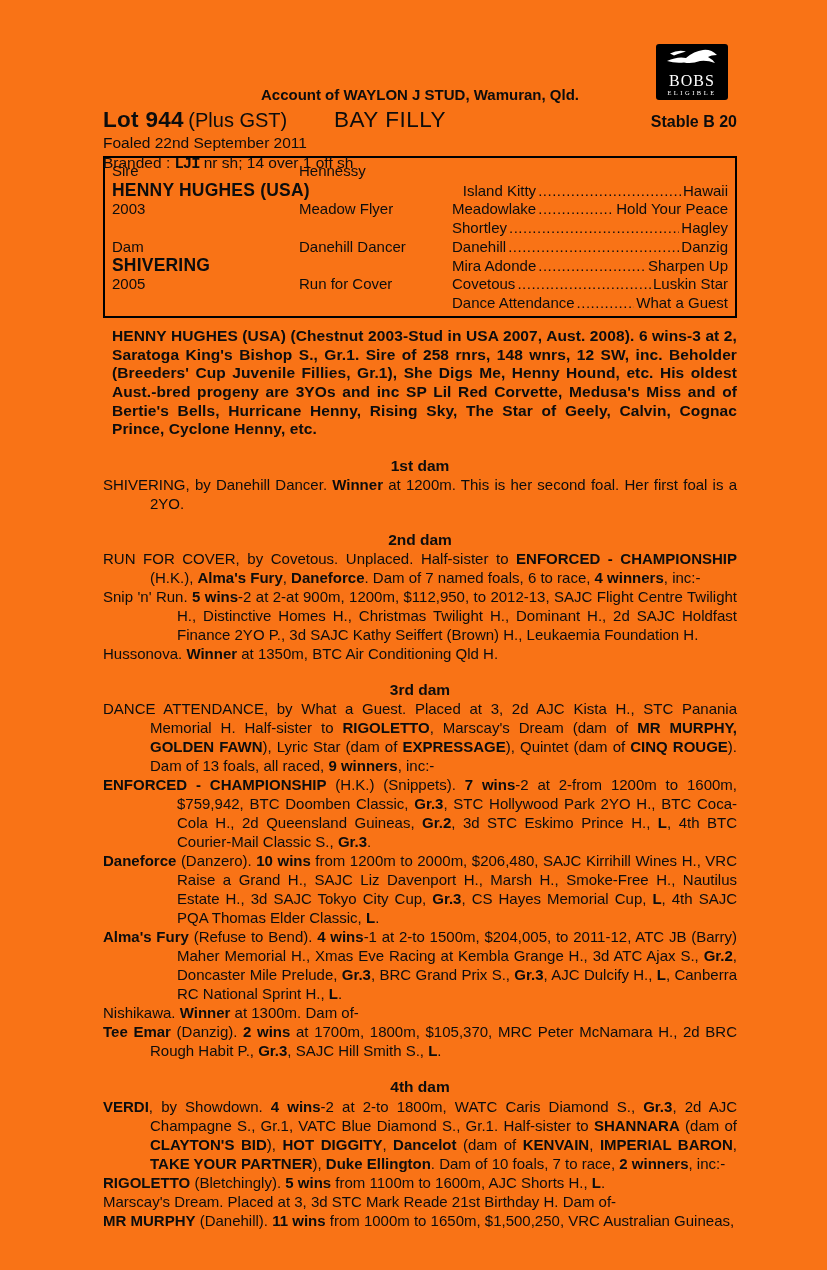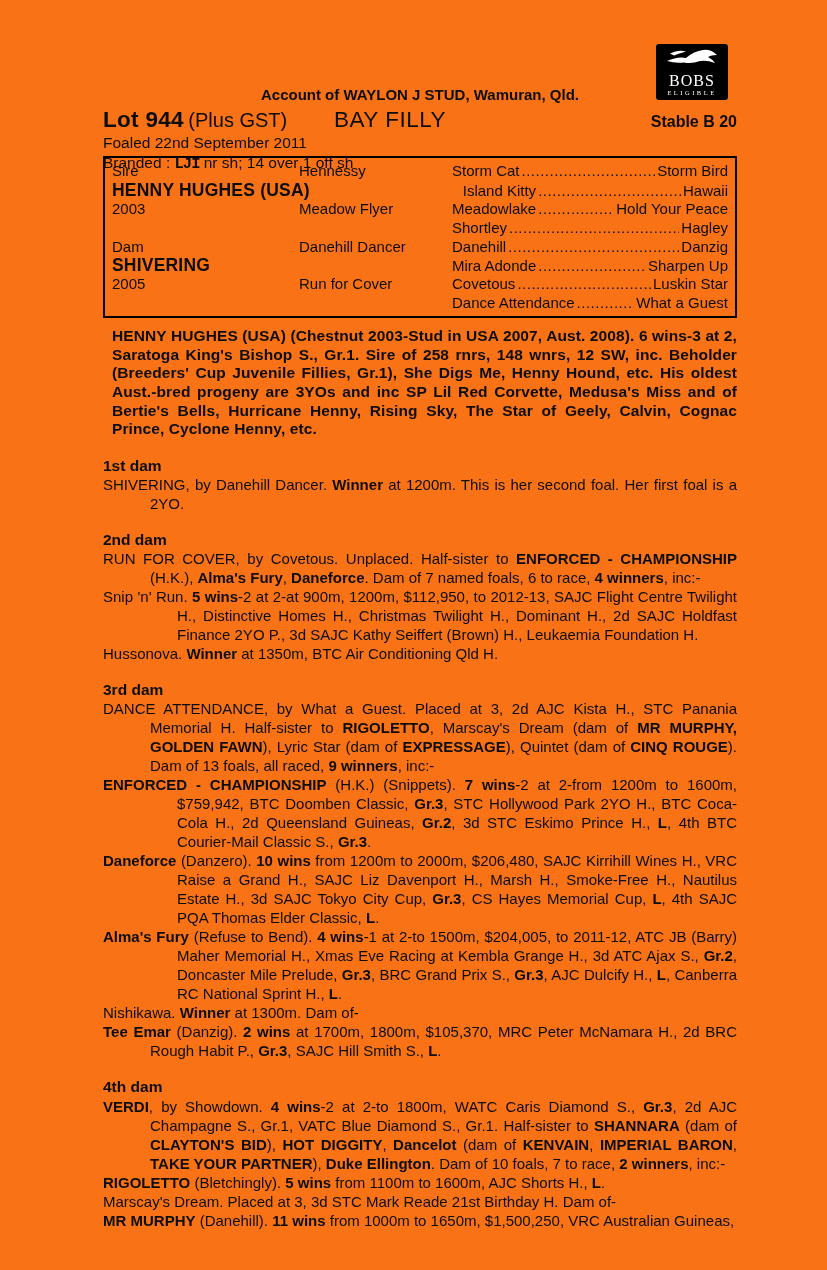--- a/index.html
+++ b/index.html
@@ -97,21 +97,21 @@
   
   .sire-summary {
     margin: 9px 0 0 9px;
     font-weight: bold;
     font-size: 15.5px;
     line-height: 18.6px;
     text-align: justify;
     letter-spacing: 0.1px;
   }
   .section { margin-top: 17px; }
-  .section-heading { font-weight: bold; font-size: 15.5px; line-height: 19.2px; }
+  .section-heading { font-weight: bold; font-size: 15.5px; line-height: 19.2px; text-align: center; }
   p.entry {
     margin: 0;
     font-size: 15px;
     line-height: 19px;
     text-align: justify;
   }
   .p-dam { padding-left: 47px; text-indent: -47px; }
   .p-l1  { margin-left: 15px; padding-left: 74px; text-indent: -74px; }
   .p-l2  { margin-left: 42px; padding-left: 47px; text-indent: -47px; }
   .b { font-weight: bold; margin-top: 47px; }
@@ -150,25 +150,20 @@
       <span>
         <span>Branded : </span><span class="brand-glyph">LJI</span><span> nr sh; 14 over 1 off sh</span>
       </span>
     </div>
 
     <div class="ped-table">
 
       <div class="ped-row">
         <div class="ped-c1">Sire</div>
         <div class="ped-c2">Hennessy</div>
-        <div class="ped-c3">
-          <span class="ped-name">Storm Cat</span>
-            <span class="ped-dots"></span>
-            <span class="ped-parent">Storm Bird</span>
-        </div>
       </div>
 
       <div class="ped-row">
         <div class="ped-c1 ped-big">HENNY HUGHES (USA)</div>
         <div class="ped-c2"></div>
         <div class="ped-c3">
           <span class="ped-name">Island Kitty</span>
             <span class="ped-dots"></span>
             <span class="ped-parent">Hawaii</span>
         </div>

